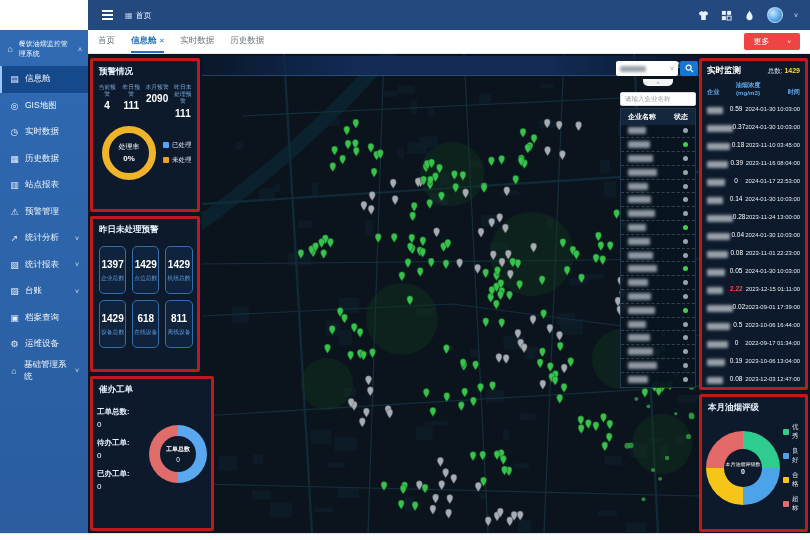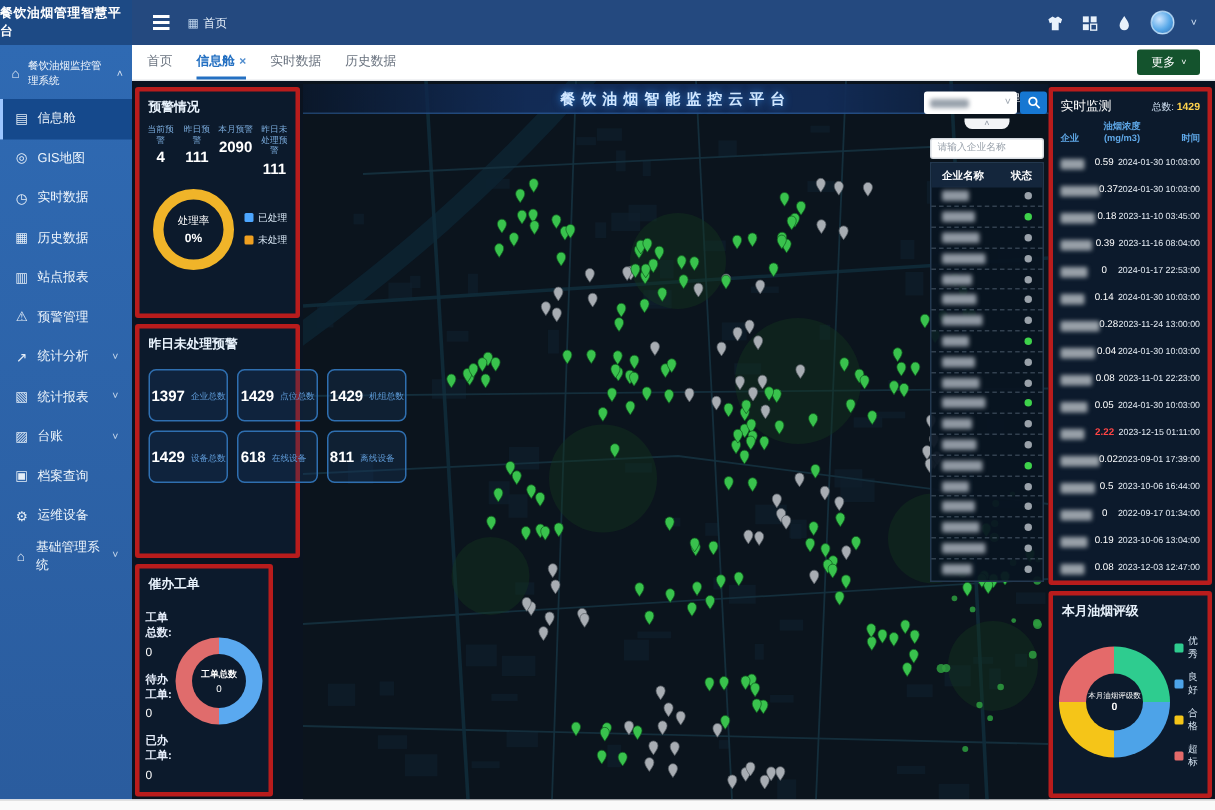--- a/index.html
+++ b/index.html
@@ -32,22 +32,22 @@
 .side-item.active{background:#15498c;box-shadow:inset 2px 0 0 #9cc6ff}
 .s-ico{font-size:9px;width:11px;text-align:center;opacity:.95}
 .s-chev{margin-left:auto;font-size:7px;opacity:.8}
 
 
 .tabbar{position:absolute;left:88px;top:30px;width:722px;height:24px;background:#fff;
  border-bottom:1px solid #e3e6ea;display:flex;align-items:center;padding:0 10px;gap:16px}
 .tab{font-size:8.5px;color:#6b7480;height:100%;display:flex;align-items:center;gap:3px;cursor:pointer;border-bottom:2px solid transparent}
 .tab.active{color:#2470c2;border-bottom-color:#2470c2;font-weight:bold}
 .tab-x{font-size:8px;opacity:.8}
-.more-btn{margin-left:auto;background:#14532d;color:#fff;font-size:8px;padding:3px 9px;border-radius:2px;
- display:flex;gap:4px;align-items:center;cursor:pointer}
+.more-btn{margin-left:auto;background:#ef4444;color:#fff;font-size:8px;padding:3px 9px;border-radius:2px;
+ display:flex;gap:18px;align-items:center;cursor:pointer}
 .more-btn .mb-chev{font-size:6px}
 
 
 .dash{position:absolute;left:88px;top:54px;width:722px;height:479px;background:#0a1320;overflow:hidden}
 .panel{position:absolute;background:#0c1a2c;border:3px solid #b91c1c;border-radius:2px;z-index:4}
 .p-title{font-size:8.5px;font-weight:bold;color:#e8f2fc;padding:5px 6px 3px}
 
 
 #alarm-panel{left:2px;top:4px;width:110px;height:154px}
 .alarm-stats{display:grid;grid-template-columns:1fr 1fr 1.15fr 1fr;gap:2px;padding:3px 3px 0}
@@ -59,26 +59,26 @@
  align-items:center;justify-content:center;color:#fff;flex:none;margin-left:4px}
 .ring .rl{font-size:7px}.ring .rv{font-size:8px;font-weight:bold;margin-top:2px}
 .legend{display:flex;flex-direction:column;gap:6px}
 .lg-item{display:flex;align-items:center;gap:3px;font-size:6.5px;color:#d6e4f2}
 .lg-sq{width:6px;height:6px;border-radius:1px;flex:none}
 
 
 #device-panel{left:2px;top:162px;width:110px;height:156px}
 .dev-grid{display:grid;grid-template-columns:1fr 1fr 1fr;gap:6px;padding:7px 6px}
 .dev-box{border:1px solid #2f6fb0;border-radius:5px;background:rgba(24,54,94,.35);
- padding:12px 1px 10px;display:flex;align-items:center;gap:4px}
+ padding:12px 1px 10px;display:flex;flex-direction:column;align-items:center;gap:4px}
 .d-val{font-size:10px;font-weight:bold;color:#fff}
 .d-lbl{font-size:5.8px;color:#5f9bd8;white-space:nowrap}
 
 
-#wo-panel{left:2px;top:322px;width:92px;height:155px}
+#wo-panel{left:2px;top:322px;width:124px;height:155px}
 .wo-body{display:flex;padding:4px 4px 0;gap:2px}
 .wo-list{display:flex;flex-direction:column;gap:9px;padding-top:4px;flex:1}
 .wo-lbl{font-size:7.5px;font-weight:bold;color:#e6eefb}
 .wo-val{font-size:8px;color:#fff;margin-top:3px}
 .wo-donut{position:relative;width:58px;height:58px;border-radius:50%;flex:none;margin-top:22px}
 .wo-hole{position:absolute;inset:11px;background:#0c1a2c;border-radius:50%;display:flex;flex-direction:column;
  align-items:center;justify-content:center;color:#fff}
 .wo-hole .whl{font-size:6px;font-weight:bold}.wo-hole .whv{font-size:6.5px;margin-top:2px}
 
 
@@ -106,21 +106,21 @@
 .ent-row{display:flex;align-items:center;justify-content:space-between;height:13.8px;padding:0 7px;
  border-bottom:1px dashed rgba(160,180,200,.28);cursor:pointer}
 .ent-row:last-child{border-bottom:none}
 .ent-blur{height:7px;background:#8f98a2;filter:blur(1.5px);border-radius:1px}
 .dot{width:5px;height:5px;border-radius:50%;flex:none}
 .dot.online{background:#3ed24b}.dot.offline{background:#9aa2aa}
 
 
 #rt-panel{left:611px;top:4px;width:109px;height:332px;display:flex;flex-direction:column}
 .rt-head{display:flex;justify-content:space-between;align-items:center;padding:4px 5px 2px}
-.rt-title{font-size:8.5px;font-weight:normal;color:#fff}
+.rt-title{font-size:8.5px;font-weight:bold;color:#fff}
 .rt-total{font-size:6.5px;color:#cfe0f2}
 .rt-total b{color:#ffd34d;font-size:7px}
 .rt-cols{display:flex;font-size:6.2px;color:#5fa8e8;padding:2px 5px 3px;font-weight:bold;align-items:flex-end}
 .rc1{width:28px}.rc2{width:26px;text-align:center;line-height:1.25}.rc3{flex:1;text-align:right}
 .rt-rows{flex:1;display:flex;flex-direction:column;padding:0 5px 3px}
 .rt-row{flex:1;display:flex;align-items:center}
 .rt-blur{height:7px;background:#98a0a8;filter:blur(1.5px);border-radius:1px}
 .rt-nm{width:28px}
 .rt-val{width:26px;text-align:center;font-size:6.5px;color:#fff}
 .rt-val.alert{color:#ff4545;font-weight:bold}
@@ -135,21 +135,20 @@
 .rh-l{font-size:5px;line-height:1.2}.rh-v{font-size:7px;font-weight:bold;margin-top:1px}
 .rate-legend{display:flex;flex-direction:column;gap:6px}
 
 .bottom-strip{position:absolute;left:0;top:533px;width:810px;height:7px;background:#fafafa;border-top:1px solid #e2e2e2}
 </style>
 </head>
 <body>
 
 <div class="page">
 
-  <div class="logo">餐饮油烟管理智慧平台</div>
   <div class="navbar">
     <span class="burger"></span>
     <span class="crumb">
       <span class="ci">▦</span>
       <span>首页</span>
     </span>
     <span class="nav-right">
       <span class="nav-ico">
         <svg width="11" height="11" viewBox="0 0 12 12">
             <path d="M4 1 1 3l1 3 1.5-.6V11h5V5.4L10 6l1-3-3-2L6 2.2 4 1z" fill="#e8f1fb"></path>
@@ -606,21 +605,20 @@
           <path d="M281.5 432.2 c -2.4 -3.4 -3 -4.6 -3 -6.2 a 3 3 0 1 1 6 0 c 0 1.6 -.6 2.8 -3 6.2 z" fill="#39c24d" stroke="#0f5a1f" stroke-width="0.5"></path>
           <path d="M213.1 456.7 c -2.4 -3.4 -3 -4.6 -3 -6.2 a 3 3 0 1 1 6 0 c 0 1.6 -.6 2.8 -3 6.2 z" fill="#39c24d" stroke="#0f5a1f" stroke-width="0.5"></path>
           <path d="M202.6 437.0 c -2.4 -3.4 -3 -4.6 -3 -6.2 a 3 3 0 1 1 6 0 c 0 1.6 -.6 2.8 -3 6.2 z" fill="#39c24d" stroke="#0f5a1f" stroke-width="0.5"></path>
           <path d="M199.2 455.3 c -2.4 -3.4 -3 -4.6 -3 -6.2 a 3 3 0 1 1 6 0 c 0 1.6 -.6 2.8 -3 6.2 z" fill="#39c24d" stroke="#0f5a1f" stroke-width="0.5"></path>
           <path d="M223.0 439.1 c -2.4 -3.4 -3 -4.6 -3 -6.2 a 3 3 0 1 1 6 0 c 0 1.6 -.6 2.8 -3 6.2 z" fill="#39c24d" stroke="#0f5a1f" stroke-width="0.5"></path>
           <path d="M182.0 436.6 c -2.4 -3.4 -3 -4.6 -3 -6.2 a 3 3 0 1 1 6 0 c 0 1.6 -.6 2.8 -3 6.2 z" fill="#39c24d" stroke="#0f5a1f" stroke-width="0.5"></path>
           <path d="M201.2 440.1 c -2.4 -3.4 -3 -4.6 -3 -6.2 a 3 3 0 1 1 6 0 c 0 1.6 -.6 2.8 -3 6.2 z" fill="#39c24d" stroke="#0f5a1f" stroke-width="0.5"></path>
         </svg></div>
 
     <div class="screen-header">
-      <span class="sh-title">餐饮油烟智能监控云平台</span>
       <span class="sh-date">2024/1/30 10:03 星期二</span>
     </div>
 
     <div class="panel" id="alarm-panel">
       <div class="p-title">预警情况</div>
       <div class="alarm-stats" id="alarm-stats">
           <div class="a-cell">
             <div class="a-lbl">当前预警</div>
             <div class="a-val">4</div>
           </div>

